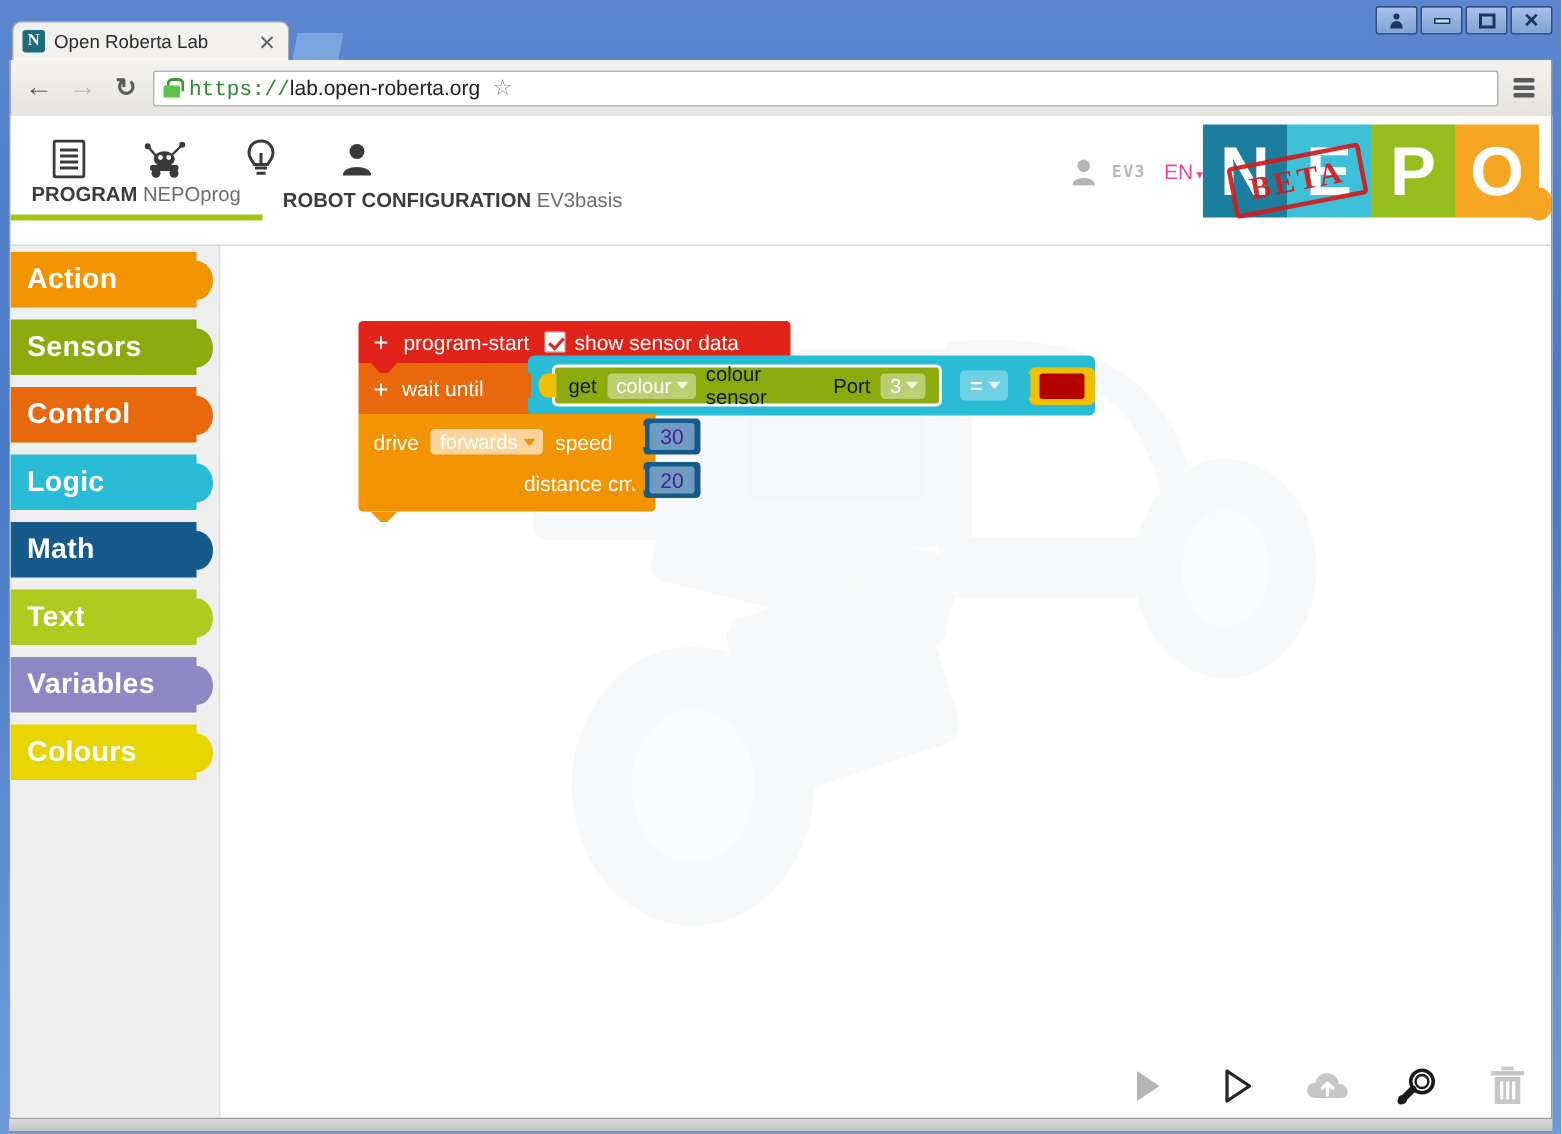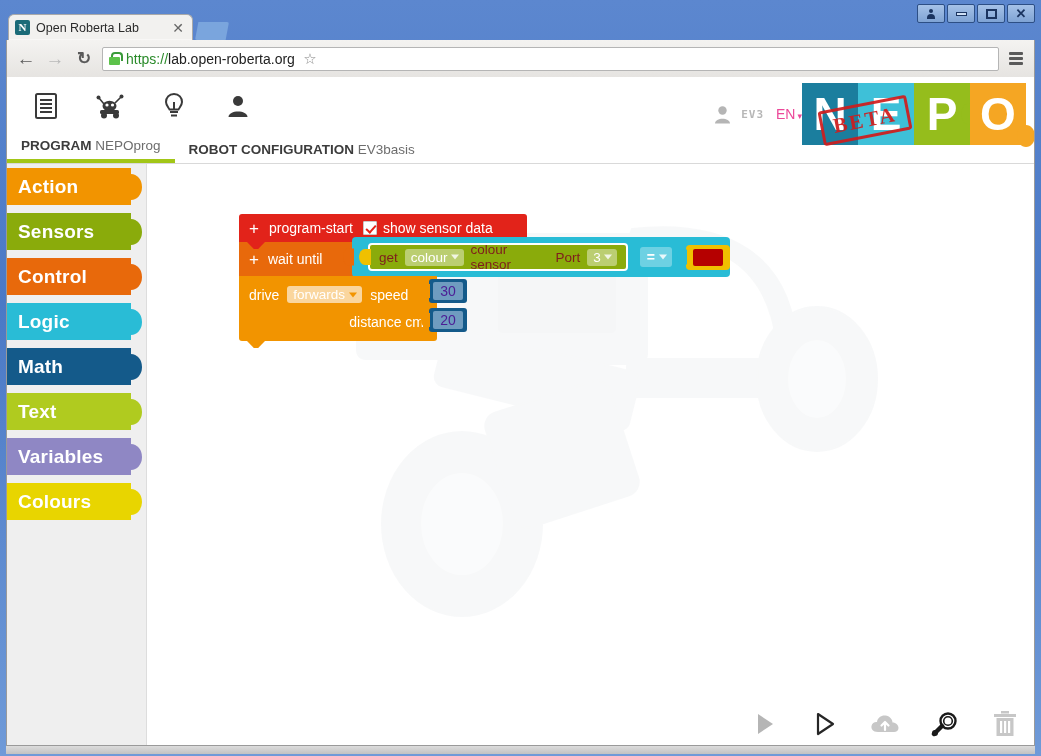--- a/index.html
+++ b/index.html
@@ -88,21 +88,21 @@
   }
   #lock::before {
     content:""; position:absolute; left:1.5px; top:0; width:8px; height:7px;
     border: 2px solid #3a9a3a; border-bottom: none; border-radius: 4px 4px 0 0;
   }
   #lock::after {
     content:""; position:absolute; left:0; top:5px; width:11px; height:8px;
     background:#5cc24a; border-radius:1px;
   }
   #urltext { font-size: 14px; color: #222; white-space: nowrap; }
-  #urltext .scheme { color: #2a8b2a; }
+  #urltext .scheme { color: #2a8b2a; font-family: Liberation Mono, monospace; }
   #star {
     width: 18px; height: 18px; flex:none; color:#8a8a8a; font-size: 15px; text-align:center; line-height:18px;
   }
   #menubtn { width: 20px; display:flex; flex-direction:column; gap:2.5px; align-items:center; }
   #menubtn span { display:block; width:14px; height:2.5px; background:#5a5a5a; border-radius:1px; }
 
   
   #viewport {
     position: absolute; left: 6px; top: 77px; width: 1029px; height: 669px;
     background: #fff; border: 1px solid #9a9a9a; border-top: none;
@@ -147,21 +147,21 @@
     border: 3px solid #d01c1c; color: #d01c1c;
     font-size: 21px; font-weight: bold; letter-spacing: 2px;
     padding: 2px 10px; transform: rotate(-11deg);
     font-family: "Liberation Serif", serif;
     border-radius: 3px;
     opacity: .92;
   }
 
   
   #navtabs {
-    position: absolute; left: 0; bottom: 0; display: flex; height: 30px; align-items: flex-end;
+    position: absolute; left: 0; bottom: 16px; display: flex; height: 30px; align-items: flex-end;
   }
   .navtab {
     padding: 0 14px 6px 14px; font-size: 13.5px; color: #3c3c3c; white-space: nowrap;
   }
   .navtab .bold { font-weight: bold; }
   .navtab .light { color: #6d6d6d; }
   .navtab.active { border-bottom: 4px solid #a2c617; }
 
   
   #appbody { position: relative; height: 581px; background:#fff; }
@@ -253,21 +253,21 @@
   }
   .sfield {
     background: rgba(255,255,255,.42); border-radius: 3px;
     padding: 1px 16px 1px 6px; font-size: 13.5px; color: #fff; position: relative;
   }
   .sfield .dd {
     position:absolute; right:5px; top:50%; transform: translateY(-50%);
     width:0; height:0; border-left:4px solid transparent; border-right:4px solid transparent;
     border-top: 5px solid rgba(255,255,255,.8);
   }
-  .slabel { font-size: 13.5px; color: #7f1d1d; }
+  .slabel { font-size: 13.5px; color: #0f172a; }
 
   
   #blk-eq {
     margin-left: 12px; background: rgba(255,255,255,.32); border-radius: 3px;
     padding: 2px 17px 2px 7px; position: relative; font-size: 14px; color: #fff; font-weight: bold;
   }
   #blk-eq .dd {
     position:absolute; right:5px; top:50%; transform: translateY(-50%);
     width:0; height:0; border-left:4px solid transparent; border-right:4px solid transparent;
     border-top: 5px solid rgba(255,255,255,.85);

